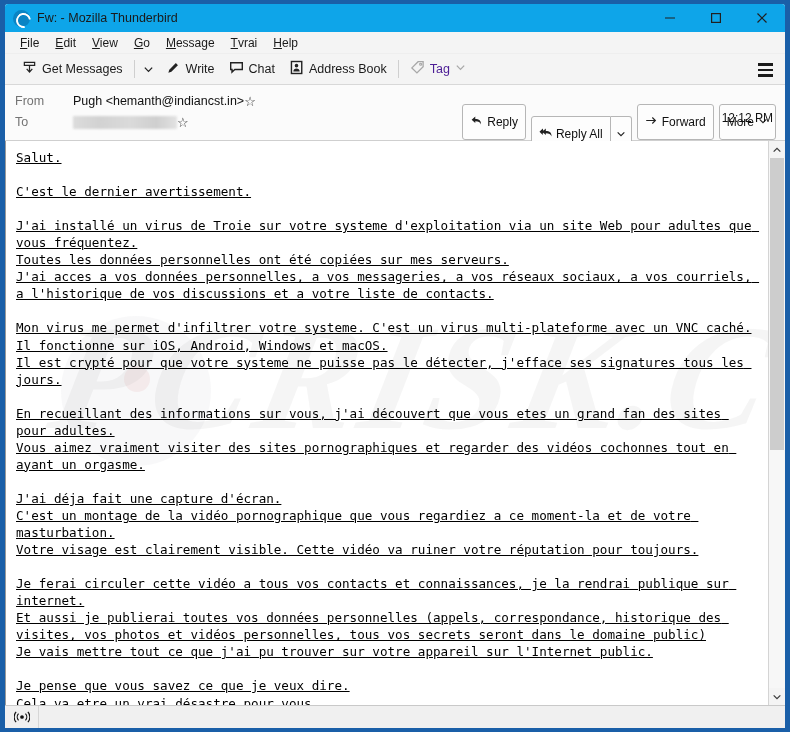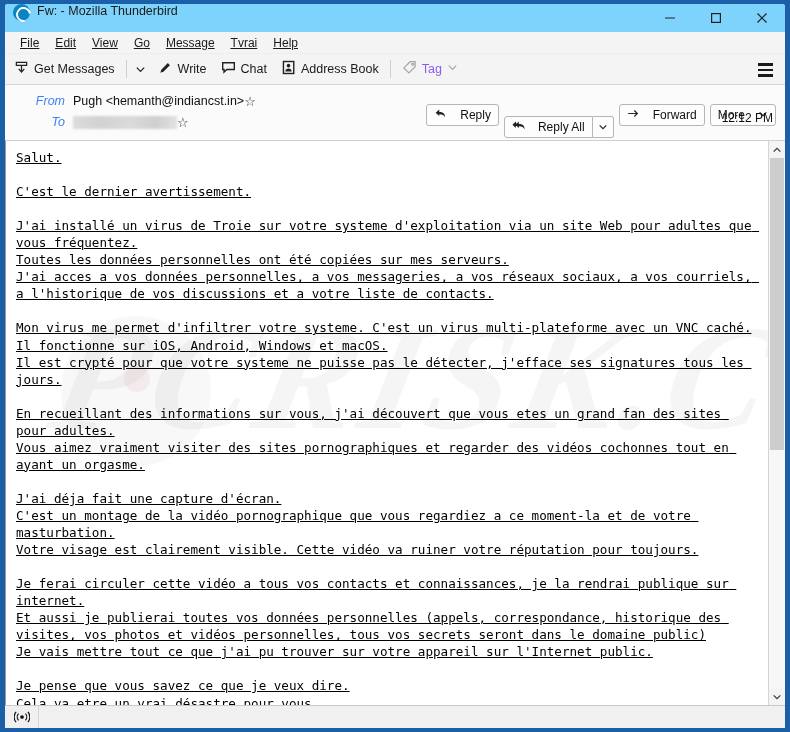--- a/index.html
+++ b/index.html
@@ -26,22 +26,22 @@
     background: #ffffff;
     display: flex; flex-direction: column;
     min-height: 0;
     border-radius: 3px 3px 0 0;
     overflow: hidden;
   }
 
   
   #titlebar {
     height: 28px;
-    background: #7dd3fc;
-    display: flex; 
+    background: #0ea5e9;
+    display: flex; align-items: center;
     flex: 0 0 auto;
     position: relative;
   }
   #app-logo {
     width: 17px; height: 17px;
     margin-left: 8px; margin-right: 7px;
     border-radius: 50%;
     background: #0a84c4;
     position: relative;
     flex: 0 0 auto;
@@ -80,42 +80,41 @@
     display: flex; align-items: center;
     padding-left: 7px;
     flex: 0 0 auto;
     border-bottom: 1px solid #eeeeee;
   }
   .menuitem {
     font-size: 12px;
     color: #1a1a1a;
     padding: 2px 8px 2px 8px;
     white-space: nowrap;
-    text-decoration: underline;
   }
   .menuitem u { text-decoration: underline; }
 
   
   #toolbar {
     height: 31px;
     background: #f4f4f4;
     display: flex; align-items: center;
-    padding: 0 6px 0 2px;
+    padding: 0 6px 0 10px;
     flex: 0 0 auto;
     border-bottom: 1px solid #d8d8d8;
     position: relative;
   }
   .tbbtn {
     display: flex; align-items: center; gap: 5px;
     height: 24px; padding: 0 7px;
     font-size: 12.5px; color: #1a1a1a;
     white-space: nowrap;
     border-radius: 3px;
   }
-  .tbbtn.disabled { color: #8b5cf6; }
+  .tbbtn.disabled { color: #4c1d95; }
   .tbsep {
     width: 1px; height: 18px;
     background: #cfcfcf;
     margin: 0 4px;
   }
   .tbcaret {
     display: flex; align-items: center; justify-content: center;
     width: 20px; height: 24px;
   }
   #hamburger {
@@ -137,26 +136,24 @@
     font-size: 12.5px;
     position: relative;
   }
   .hdr-row {
     display: flex; align-items: center;
     min-height: 20px;
     margin-bottom: 1px;
   }
   .hdr-label {
     width: 58px;
-    text-align: right;
-    color: #3b82f6;
+    color: #737373;
     padding-right: 8px;
     flex: 0 0 auto;
     font-size: 12.5px;
-    font-style: italic;
   }
   .hdr-value {
     color: #101010;
     white-space: nowrap;
     display: flex; align-items: flex-end; 
   }
   .hdr-value.bold { font-weight: bold; }
   .star {
     color: #2b2b2b;
     font-size: 13px;
@@ -167,22 +164,22 @@
     background: linear-gradient(90deg,#dcdcdc 0%,#d2d2d2 25%,#dadada 55%,#cfcfcf 80%,#e2e2e2 100%);
     filter: blur(1.1px);
     border-radius: 1px;
   }
   #hdr-buttons {
     position: absolute;
     right: 9px; top: 6px;
     display: flex; align-items: center; gap: 5px;
   }
   .hbtn {
-    height: 22px;
-    display: flex; align-items: center; gap: 13px;
+    height: 36px;
+    display: flex; align-items: center; gap: 4px;
     padding: 0 7px;
     font-size: 12px; color: #101010;
     background: #fdfdfd;
     border: 1px solid #b6b6b6;
     border-radius: 3px;
     white-space: nowrap;
   }
   .hbtn-group { display: flex; margin-top: 25px; }
   .hbtn-group .hbtn:first-child { border-radius: 3px 0 0 3px; }
   .hbtn-group .hbtn.split {

